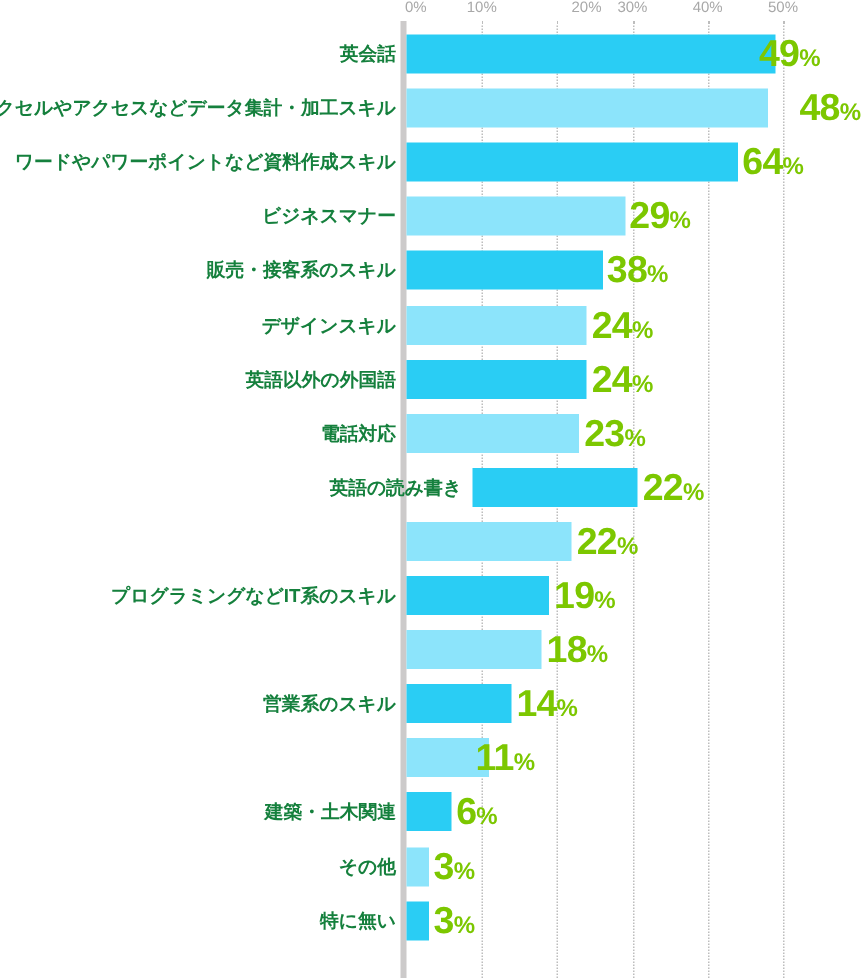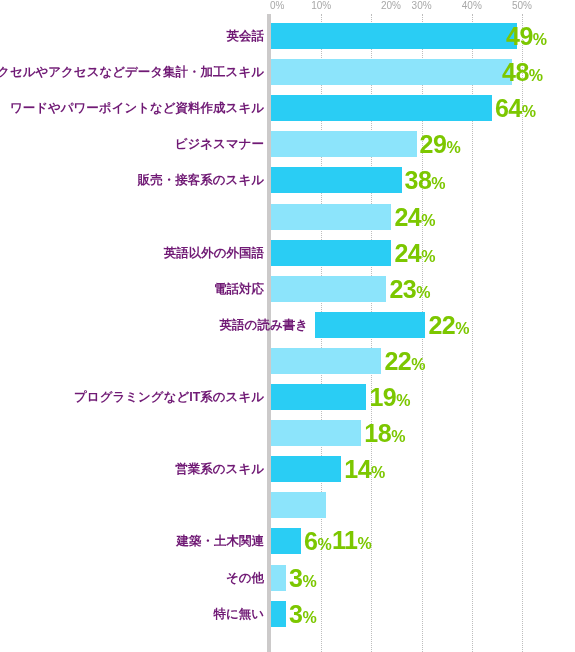--- a/index.html
+++ b/index.html
@@ -75,21 +75,21 @@
     height: 26px;
   }
   .row-label {
     position: absolute;
     right: 311px;   
     top: 0;
     height: 26px;
     line-height: 26px;
     font-size: 12.5px;
     font-weight: bold;
-    color: #701a75;
+    color: #15803d;
     white-space: nowrap;
     text-align: right;
   }
   .bar {
     position: absolute;
     top: 0;
     height: 26px;
   }
   .bar.dark  { background: #2ACDF4; }
   .bar.light { background: #8CE4FB; }
@@ -135,38 +135,39 @@
       </div>
     <div id="rows">
         <div class="row" style="top: 9px;">
           <div class="row-label">英会話</div>
           <div class="bar dark" style="left: 271px; width: 245.98px;"></div>
           <div class="value" style="left: 506px;"><span>49</span><span class="pct">%</span></div>
         </div>
         <div class="row" style="top: 45.1px;">
           <div class="row-label">エクセルやアクセスなどデータ集計・加工スキル</div>
           <div class="bar light" style="left: 271px; width: 240.96px;"></div>
-          <div class="value" style="left: 502px; text-align: center;"><span>48</span><span class="pct">%</span></div>
+          <div class="value" style="left: 533px; text-align: center;"><span>48</span><span class="pct">%</span></div>
         </div>
         <div class="row" style="top: 81.2px;">
           <div class="row-label">ワードやパワーポイントなど資料作成スキル</div>
           <div class="bar dark" style="left: 271px; width: 220.88px;"></div>
           <div class="value" style="left: 494.88px;"><span>64</span><span class="pct">%</span></div>
         </div>
         <div class="row" style="top: 117.3px;">
           <div class="row-label">ビジネスマナー</div>
           <div class="bar light" style="left: 271px; width: 145.58px;"></div>
           <div class="value" style="left: 419.58px;"><span>29</span><span class="pct">%</span></div>
         </div>
         <div class="row" style="top: 153.4px;">
           <div class="row-label">販売・接客系のスキル</div>
           <div class="bar dark" style="left: 271px; width: 130.52px;"></div>
           <div class="value" style="left: 404.52px;"><span>38</span><span class="pct">%</span></div>
         </div>
         <div class="row" style="top: 189.5px;">
+          <div class="row-label">デザインスキル</div>
           <div class="bar light" style="left: 271px; width: 120.48px;"></div>
           <div class="value" style="left: 394.48px;"><span>24</span><span class="pct">%</span></div>
         </div>
         <div class="row" style="top: 225.6px;">
           <div class="row-label">英語以外の外国語</div>
           <div class="bar dark" style="left: 271px; width: 120.48px;"></div>
           <div class="value" style="left: 394.48px;"><span>24</span><span class="pct">%</span></div>
         </div>
         <div class="row" style="top: 261.7px;">
           <div class="row-label">電話対応</div>
@@ -191,21 +192,21 @@
           <div class="bar light" style="left: 271px; width: 90.36px;"></div>
           <div class="value" style="left: 364.36px;"><span>18</span><span class="pct">%</span></div>
         </div>
         <div class="row" style="top: 442.2px;">
           <div class="row-label">営業系のスキル</div>
           <div class="bar dark" style="left: 271px; width: 70.28px;"></div>
           <div class="value" style="left: 344.28px;"><span>14</span><span class="pct">%</span></div>
         </div>
         <div class="row" style="top: 478.3px;">
           <div class="bar light" style="left: 271px; width: 55.22px;"></div>
-          <div class="value" style="left: 332px; margin-top: 35px;"><span>11</span><span class="pct">%</span></div>
+          <div class="value" style="left: 317px;"><span>11</span><span class="pct">%</span></div>
         </div>
         <div class="row" style="top: 514.4px;">
           <div class="row-label">建築・土木関連</div>
           <div class="bar dark" style="left: 271px; width: 30.12px;"></div>
           <div class="value" style="left: 304.12px;"><span>6</span><span class="pct">%</span></div>
         </div>
         <div class="row" style="top: 550.5px;">
           <div class="row-label">その他</div>
           <div class="bar light" style="left: 271px; width: 15.06px;"></div>
           <div class="value" style="left: 289.06px;"><span>3</span><span class="pct">%</span></div>

